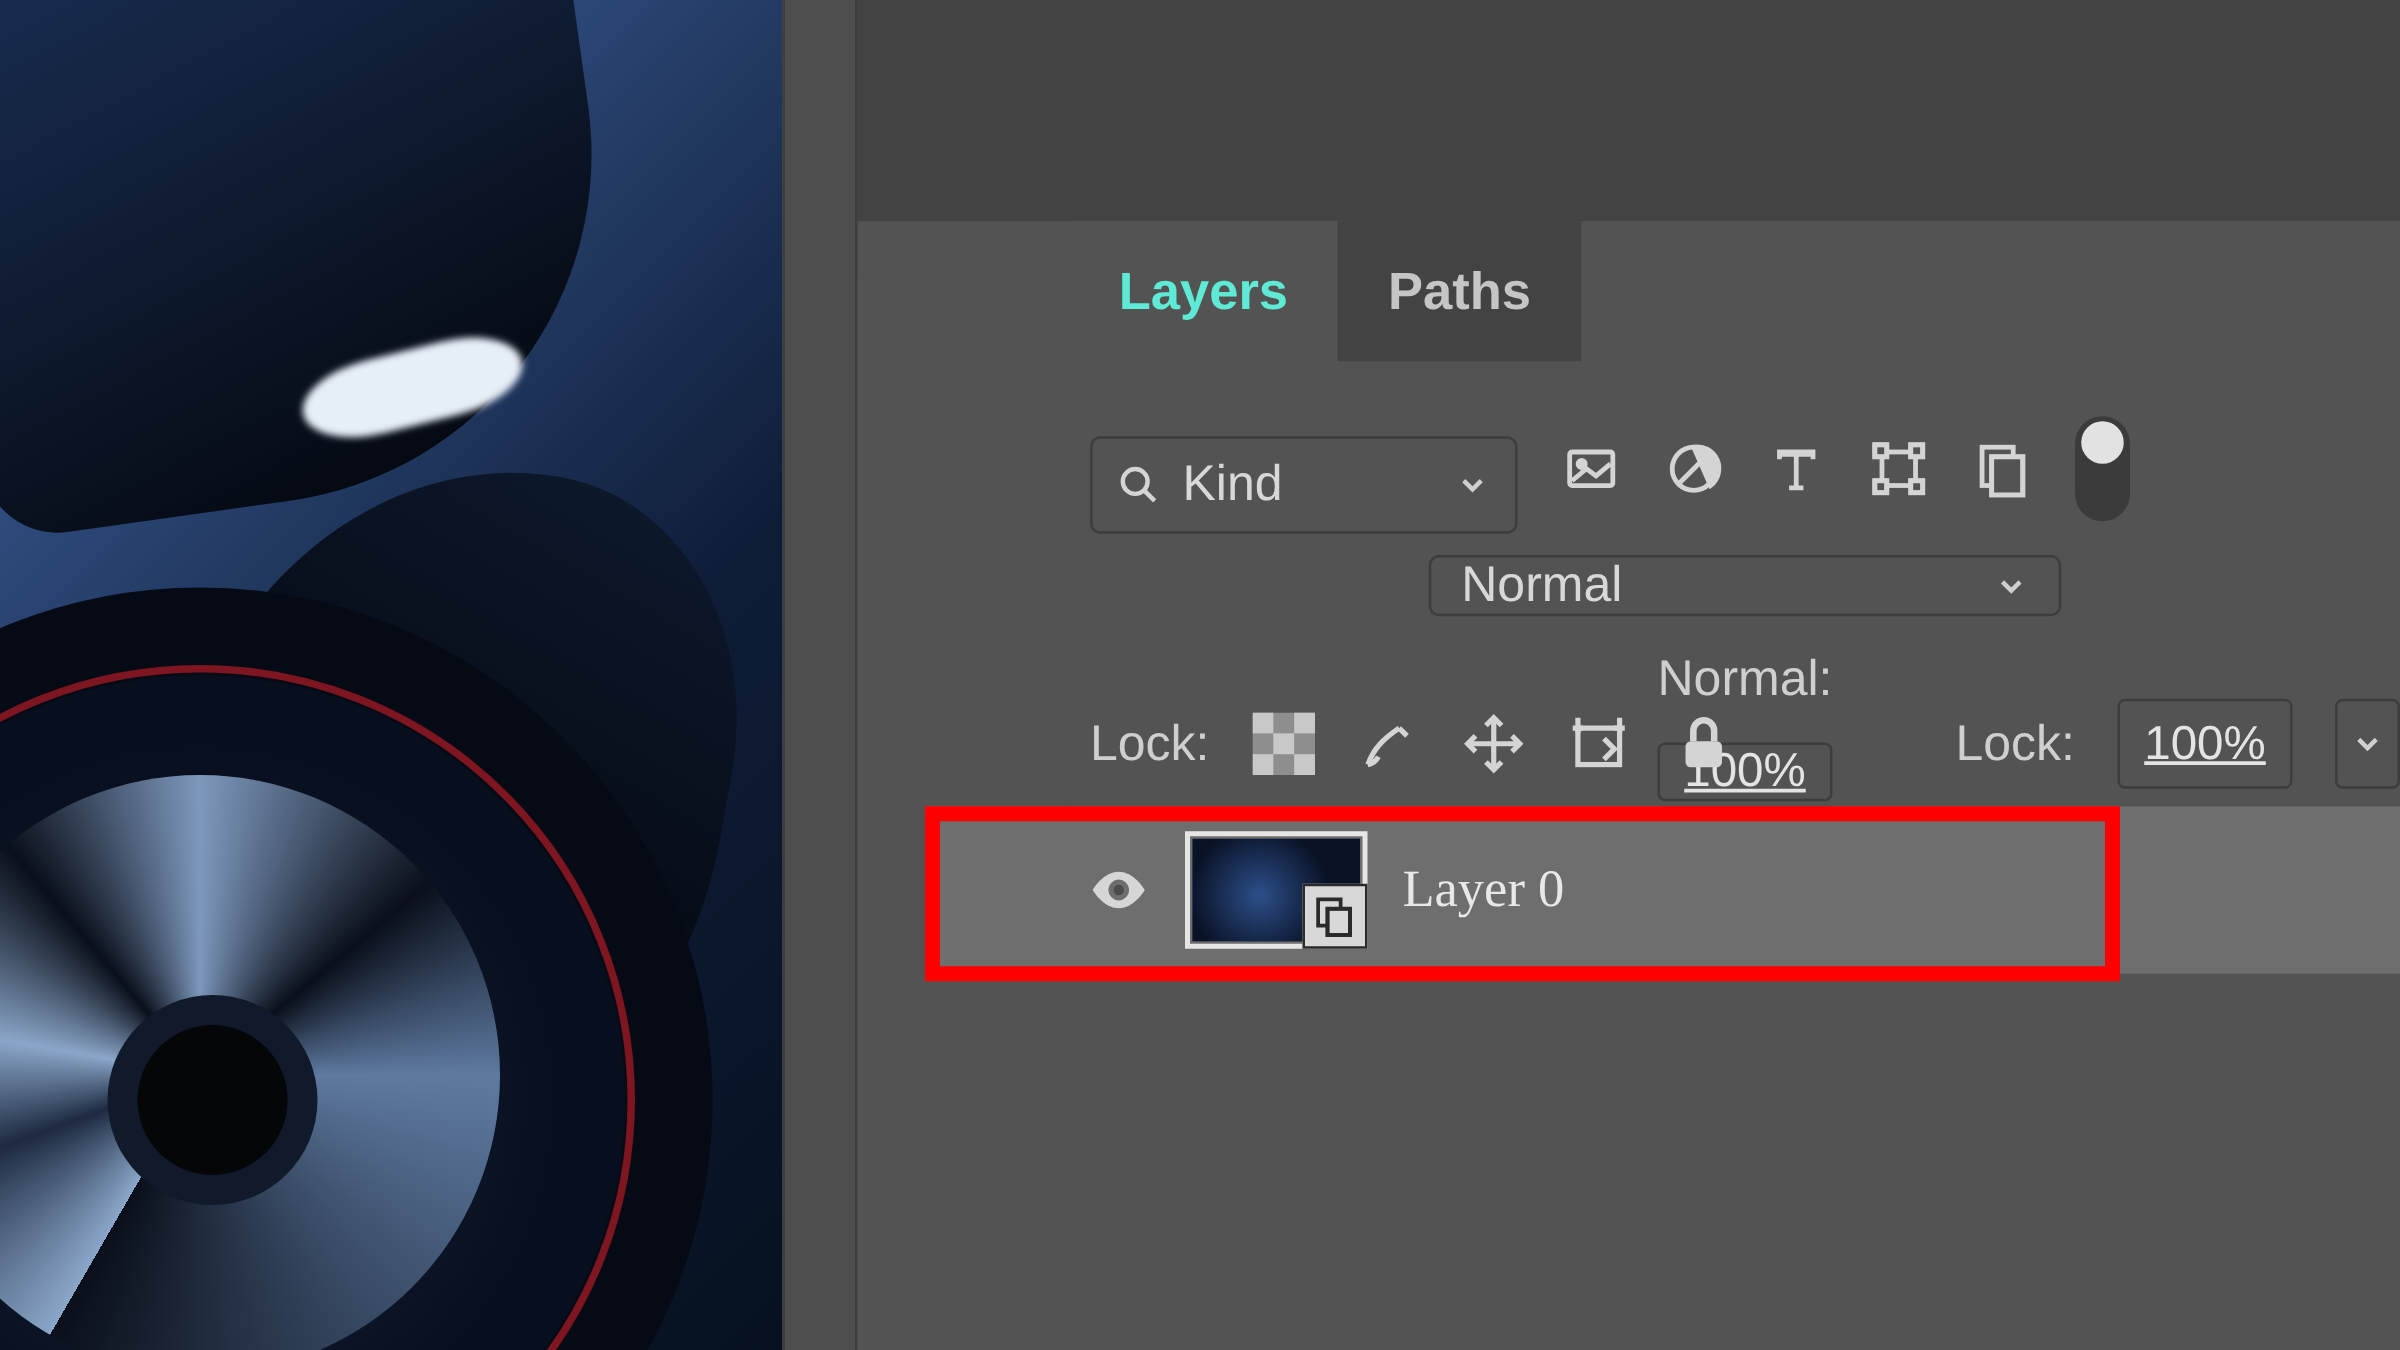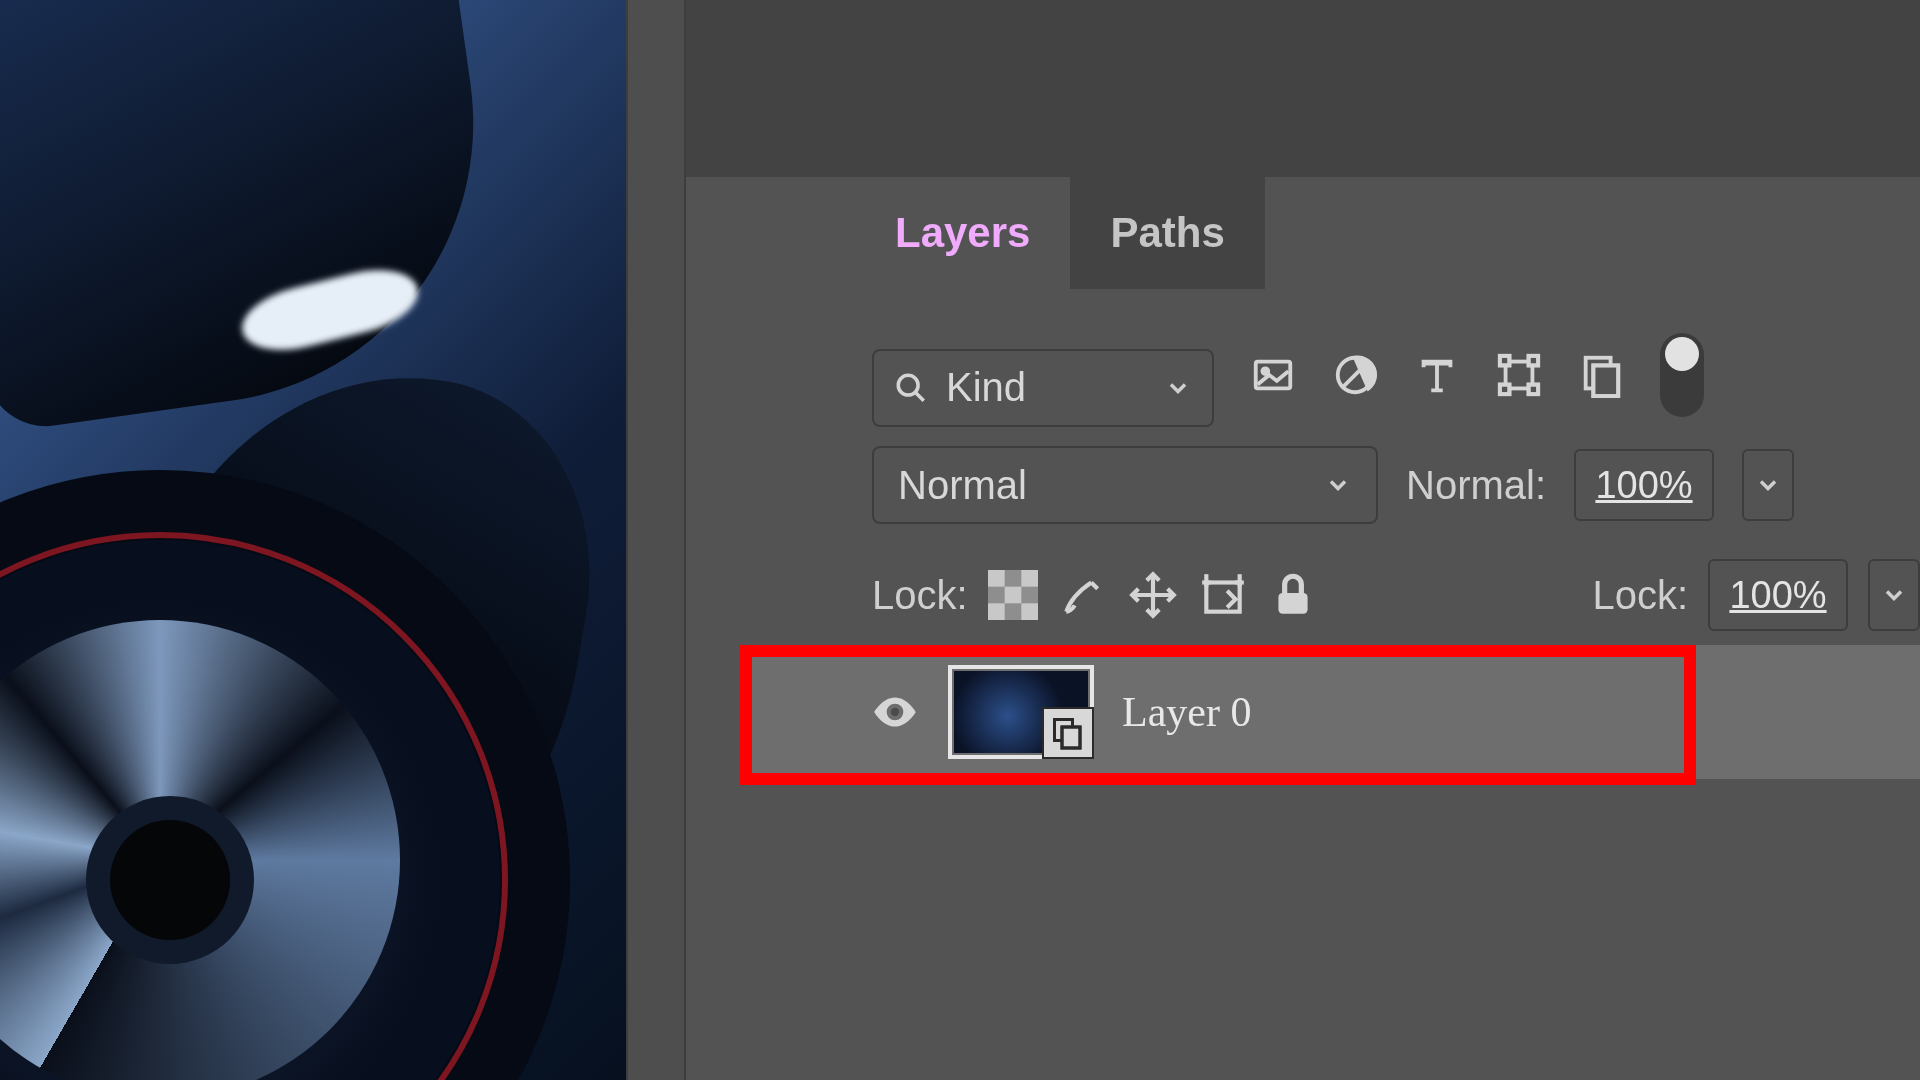--- a/index.html
+++ b/index.html
@@ -80,21 +80,21 @@
 }
 
 
 .tabs {
   position:absolute; left:855px; top:177px; height:112px; display:flex;
 }
 .tab {
   height:112px; padding:0 40px; display:flex; align-items:center;
   font-size:42px; font-weight:600; color:#c5c5c5; cursor:pointer;
 }
-.tab.active { background:#535353; color:#f0abfc; }
+.tab.active { background:#535353; color:#5eead4; }
 .tab.inactive { background:#434343; }
 
 
 .filter-row {
   position:absolute; left:872px; top:334px; width:1048px; height:82px;
   display:flex; align-items:center; gap:36px;
 }
 .kind-select{
   width:342px; height:78px; border:2px solid #3d3d3d; border-radius:8px;
   display:flex; align-items:center; gap:18px; padding:0 20px; color:#d8d8d8;
@@ -108,21 +108,21 @@
 }
 .filter-toggle{
   width:44px; height:84px; border-radius:22px; background:#3b3b3b;
   display:flex; justify-content:center; padding-top:4px; cursor:pointer;
 }
 .filter-toggle .knob{ width:34px; height:34px; border-radius:50%; background:#e2e2e2; }
 
 
 .blend-row{
   position:absolute; left:872px; top:444px; width:1048px; height:82px;
-  display:flex; align-items:center; gap:28px;
+  display:flex; align-items:center; gap:28px;flex-direction:column;
 }
 .blend-select{
   width:506px; height:78px; border:2px solid #3d3d3d; border-radius:8px;
   display:flex; align-items:center; padding:0 24px; color:#d8d8d8;
   font-size:40px; cursor:pointer;
 }
 .blend-select .chev{ margin-left:auto; }
 .label{ color:#cfcfcf; font-size:40px; }
 .pct-input{
   height:72px; width:140px; border:2px solid #3d3d3d; border-radius:6px;
@@ -131,21 +131,21 @@
 }
 .pct-stepper{
   height:72px; width:52px; border:2px solid #3d3d3d; border-radius:6px;
   display:flex; align-items:center; justify-content:center; color:#cfcfcf;
   cursor:pointer;
 }
 
 
 .lock-row{
   position:absolute; left:872px; top:554px; width:1048px; height:82px;
-  display:flex; align-items:center; gap:20px;
+  display:flex; align-items:center; gap:34px;
 }
 .lock-icn{
   width:50px; height:50px; display:flex; align-items:center; justify-content:center;
   color:#d4d4d4; cursor:pointer;
 }
 .spacer{ flex:1; }
 
 
 .layer-row{
   position:absolute; left:740px; top:645px; width:1180px; height:134px;

